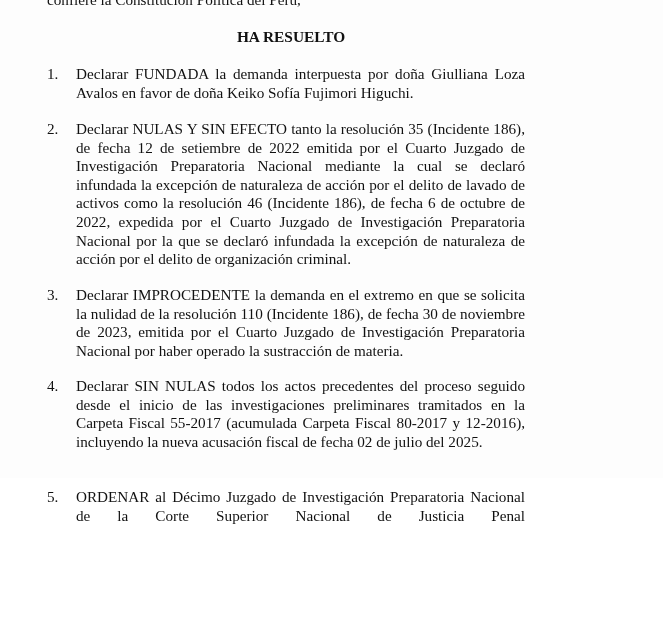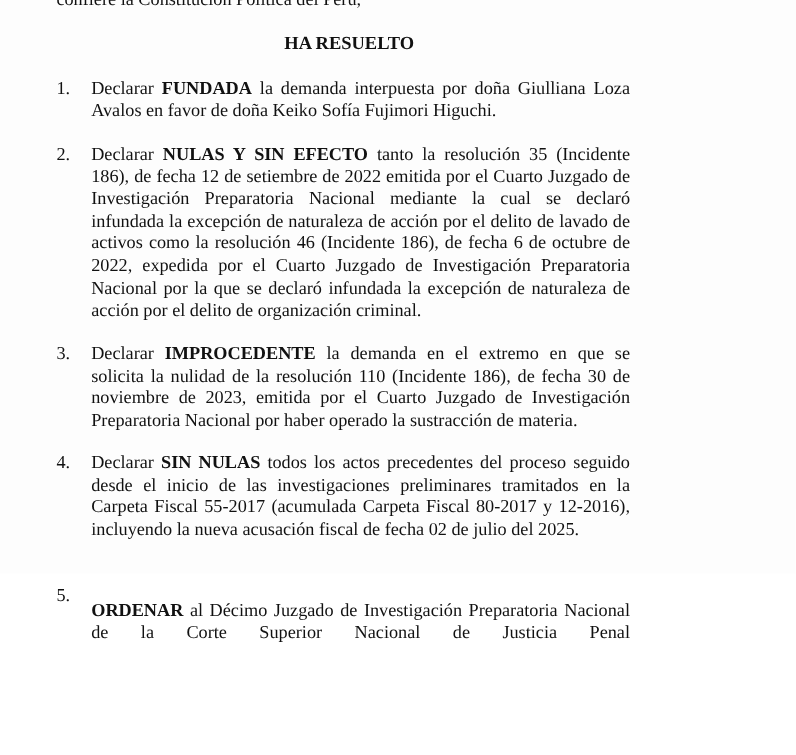--- a/index.html
+++ b/index.html
@@ -48,25 +48,24 @@
   .item .num {
     position: absolute;
     left: 0;
     top: 0;
   }
   .item .body {
     margin-left: 29px;
     text-align: justify;
   }
   .item .body b {
-    font-weight: bold;
+    font-weight: normal;
   }
   .item.last .body {
     text-align-last: justify;
-    margin-top: 12px;
   }
 </style>
 </head>
 <body>
 
 <div class="page">
 
   <div class="top-line">confiere la Constitución Política del Perú,</div>
 
   <div class="heading">HA RESUELTO</div>

